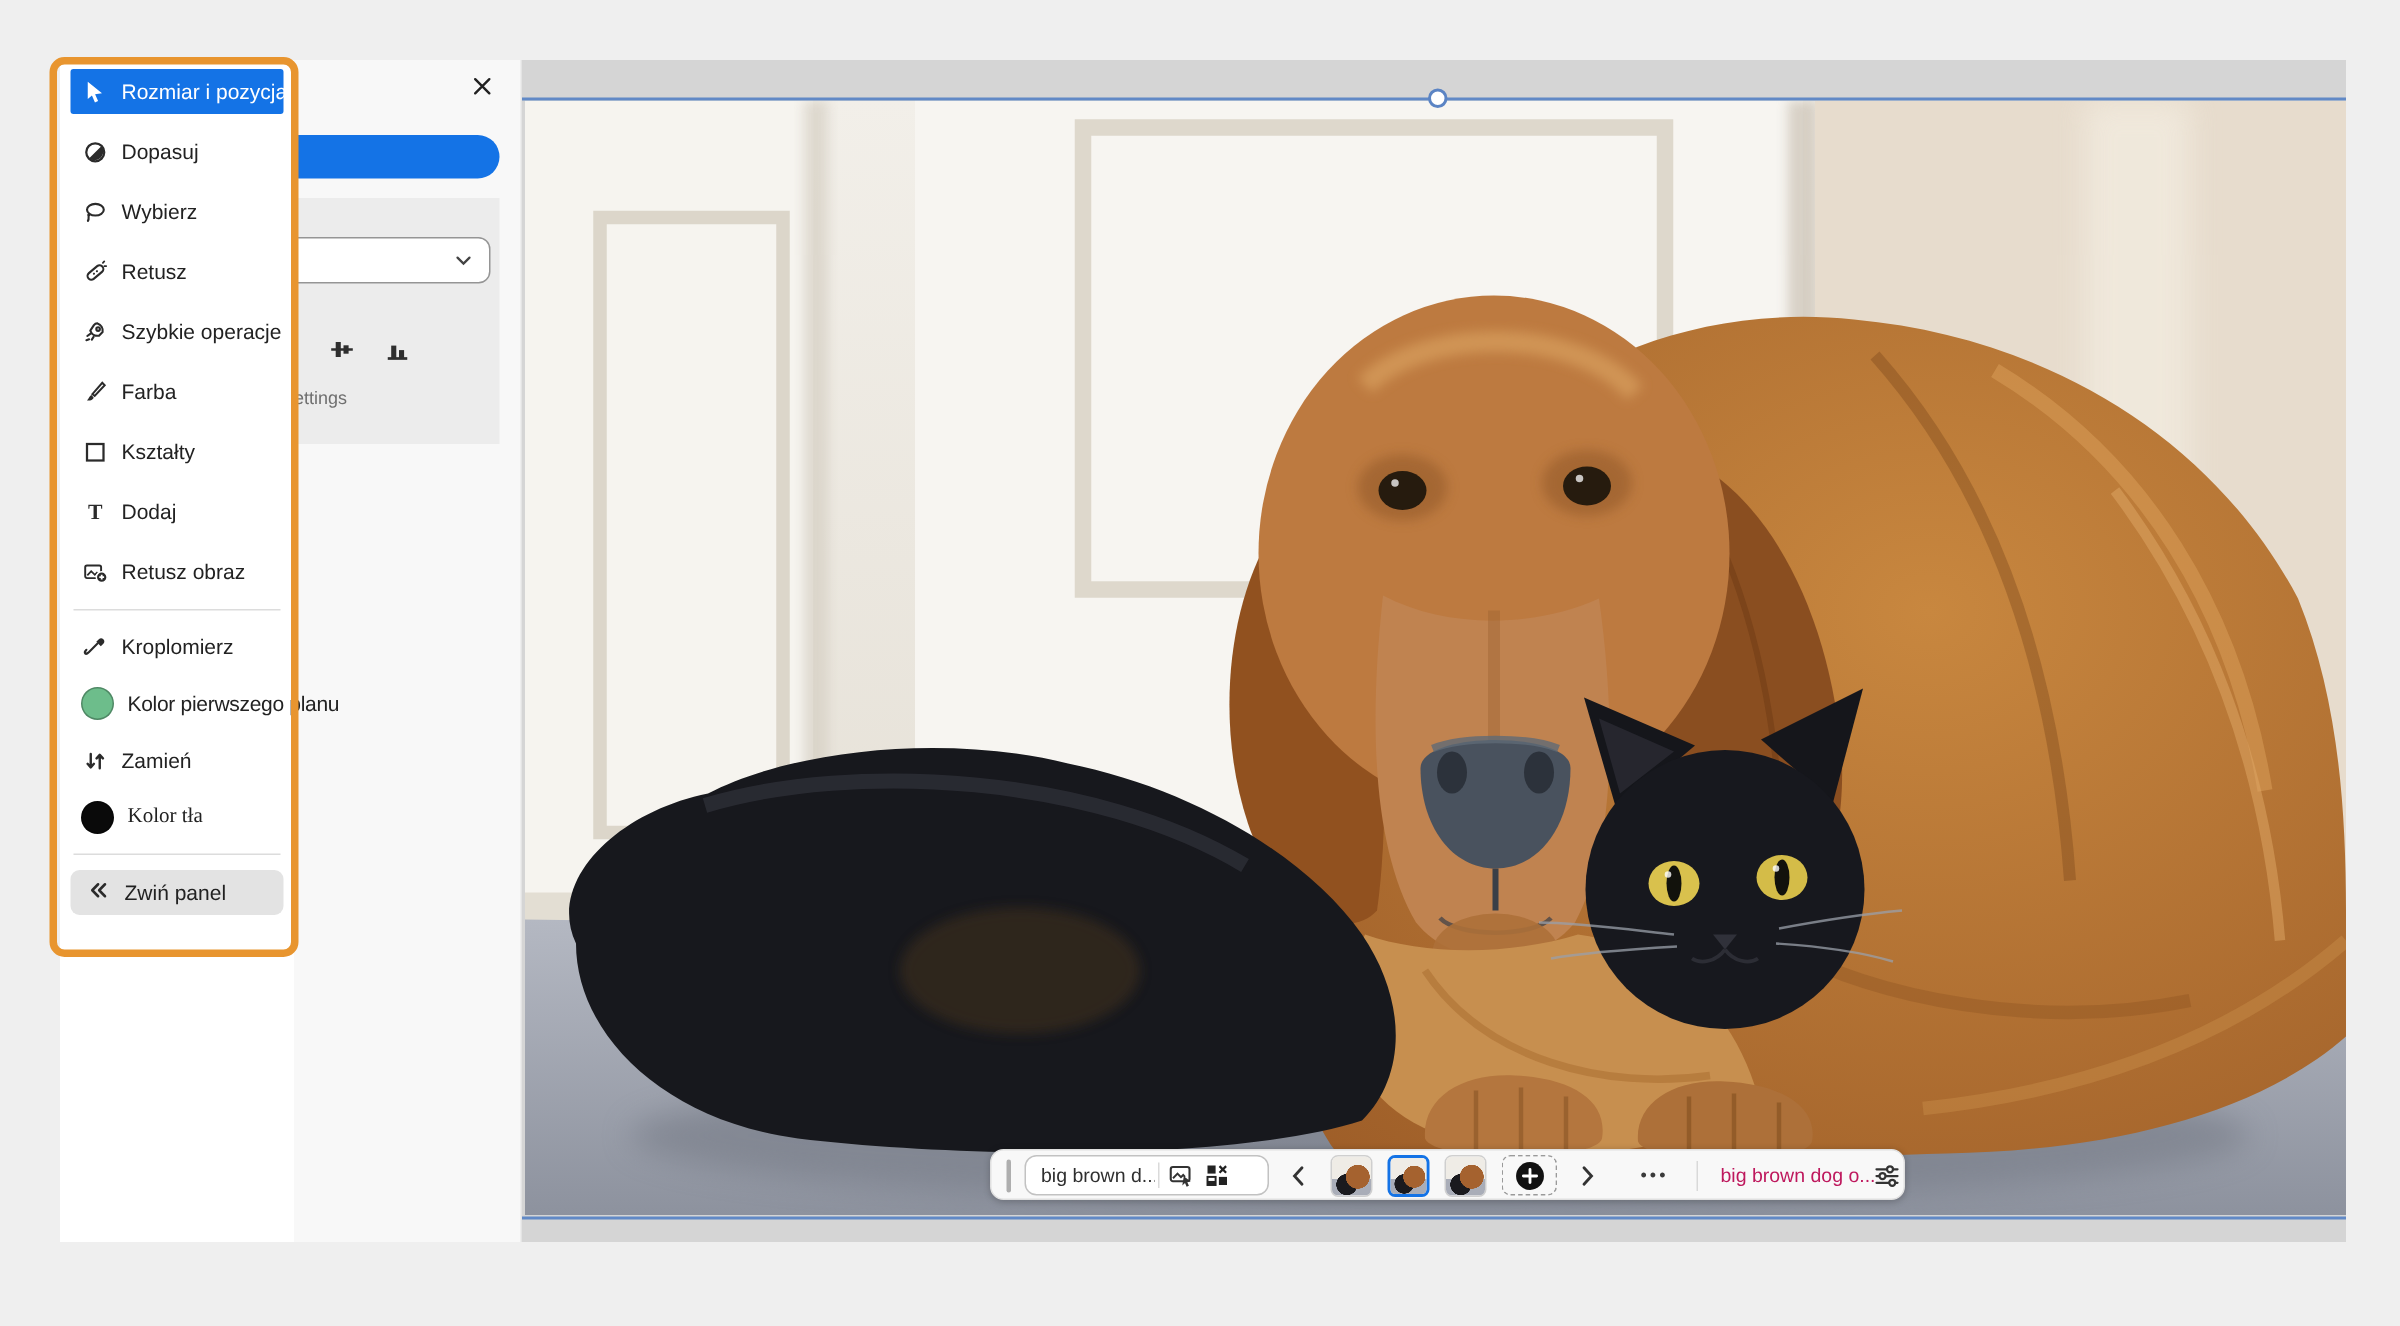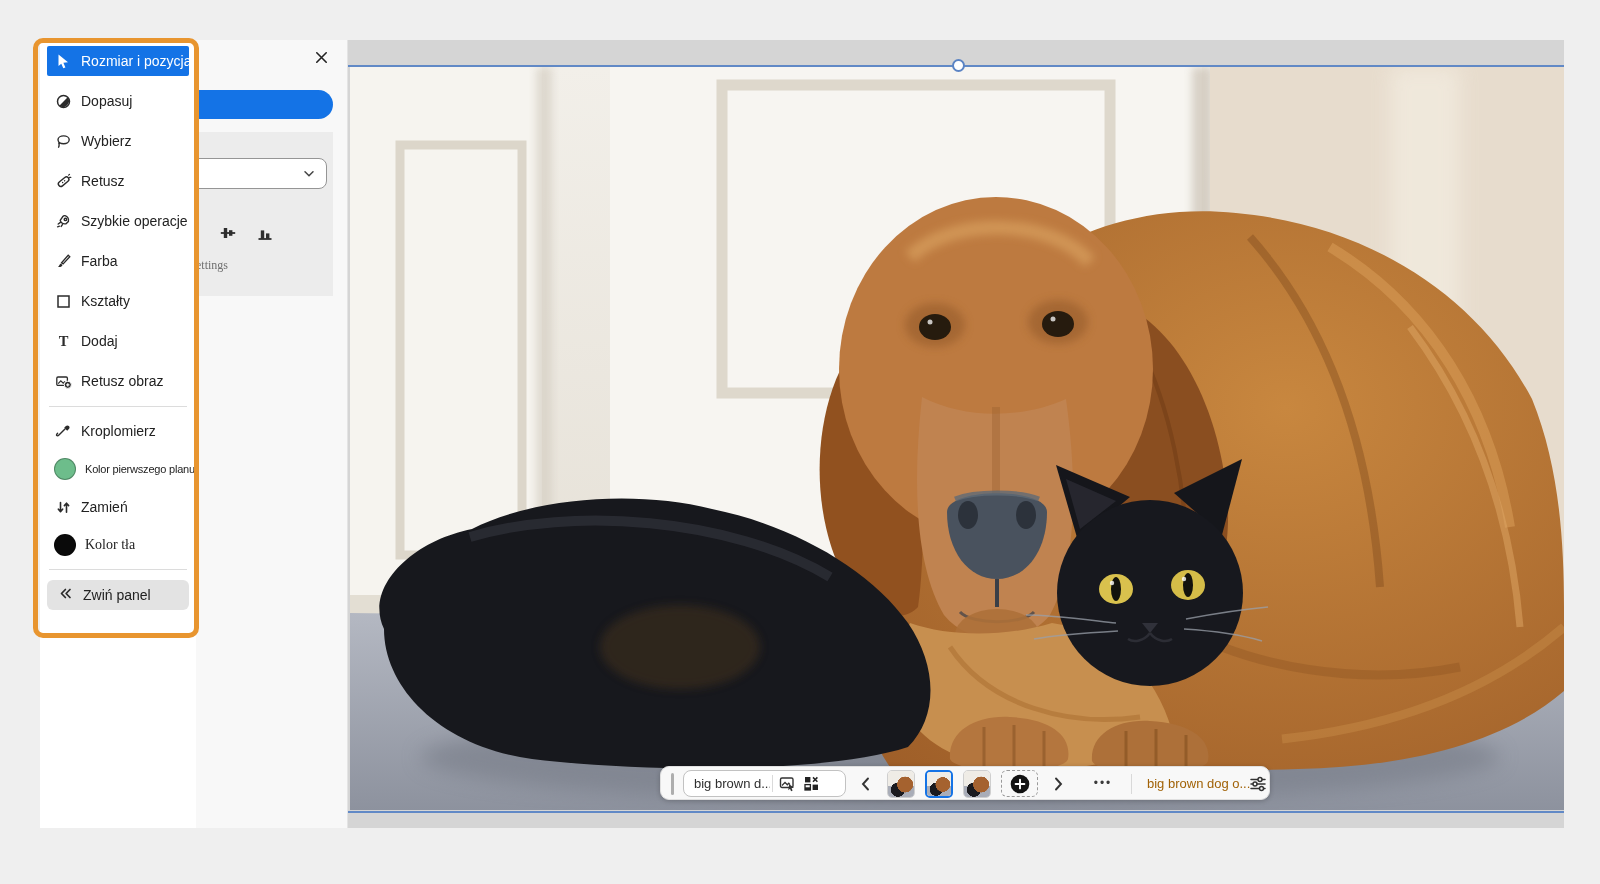--- a/index.html
+++ b/index.html
@@ -25,32 +25,32 @@
   .highlight-border { position:absolute; left:33px; top:38px; width:166px; height:600px;
     border:5px solid #e8952f; border-radius:10px; z-index:40; pointer-events:none; }
   .tool-list { position:absolute; left:7px; top:6px; width:142px; }
   .tool-row { height:30px; margin-bottom:10px; display:flex; align-items:center; gap:9px;
     padding:0 7px; border-radius:2px; font-size:14px; white-space:nowrap; cursor:pointer; }
   .tool-row.selected { background:#1473e6; color:#fff; }
   .tool-row .ticon { width:18px; height:18px; flex:0 0 18px; display:flex; align-items:center; justify-content:center; }
   .tool-row svg { display:block; }
   .tool-divider { height:1px; background:#dcdcdc; margin:0 2px 10px 2px; }
   .swatch { width:22px; height:22px; border-radius:50%; border:1px solid rgba(0,0,0,.28); flex:0 0 22px; }
-  .fg-label { font-size:11px; letter-spacing:-0.2px; }
+  .fg-label { font-size:14px; letter-spacing:-0.2px; }
   .collapse-row { height:30px; display:flex; align-items:center; gap:9px; padding:0 10px;
     background:#e3e3e3; border-radius:6px; font-size:14px; cursor:pointer; }
 
   
   .props-panel { position:absolute; left:196px; top:40px; width:152px; height:788px;
     background:#f8f8f8; border-right:1px solid #e4e4e4; z-index:20; }
   .close-btn { position:absolute; left:114px; top:6px; width:22px; height:22px; display:flex;
     align-items:center; justify-content:center; cursor:pointer; }
   .primary-btn { position:absolute; left:-46px; top:50px; width:183px; height:29px;
     background:#1473e6; border:none; border-radius:15px; cursor:pointer; }
-  .props-section { position:absolute; left:-46px; top:92px; width:183px; height:164px; background:#ececec;font-family:Liberation Serif, serif; }
+  .props-section { position:absolute; left:-46px; top:92px; width:183px; height:164px; background:#ececec; }
   .dropdown { position:absolute; left:6px; top:26px; width:171px; height:31px; background:#fff;
     border:1px solid #959595; border-radius:8px; display:flex; align-items:center;
     justify-content:flex-end; padding-right:9px; cursor:pointer; }
   .align-row { position:absolute; left:0; top:92px; width:183px; height:20px; }
   .align-ic { position:absolute; top:0; width:18px; height:18px; cursor:pointer; }
   .settings-text { position:absolute; left:46px; top:126px; font-size:12px; color:#6f6f6f; }
 
   
   .prompt-bar { position:absolute; left:660px; top:766px; width:610px; height:34px;
     background:#f8f8f8; border:1px solid #e0e0e0; border-radius:9px;
@@ -69,21 +69,21 @@
     background:
       radial-gradient(circle at 66% 52%, #a5622f 0 36%, rgba(0,0,0,0) 37%),
       radial-gradient(circle at 38% 72%, #1a1a1e 0 28%, rgba(0,0,0,0) 29%),
       linear-gradient(#efece6 0 58%, #a9adb8 58% 100%); }
   .add-box { position:absolute; left:340px; top:3px; width:37px; height:27px; border:1.5px dashed #9a9a9a;
     border-radius:6px; display:flex; align-items:center; justify-content:center; cursor:pointer; background:transparent; }
   .ellipsis { position:absolute; left:424px; top:0; width:36px; height:34px; line-height:32px;
     text-align:center; font-size:12px; letter-spacing:2px; color:#3a3a3a; cursor:pointer; }
   .bar-div { position:absolute; left:470px; top:7px; width:1px; height:20px; background:#d9d9d9; }
   .result-label { position:absolute; left:486px; top:0; width:108px; height:34px; line-height:34px;
-    font-size:13px; color:#a16207; white-space:nowrap; overflow:hidden; cursor:pointer; }
+    font-size:13px; color:#be185d; white-space:nowrap; overflow:hidden; cursor:pointer; }
   .sliders-btn { position:absolute; left:588px; top:8px; width:18px; height:18px; cursor:pointer; }
 </style>
 </head>
 <body>
 
 <div id="app">
 
   <div class="workspace">
     <div class="canvas-photo">
       <svg viewBox="0 0 1214 743" width="1214" height="743">

